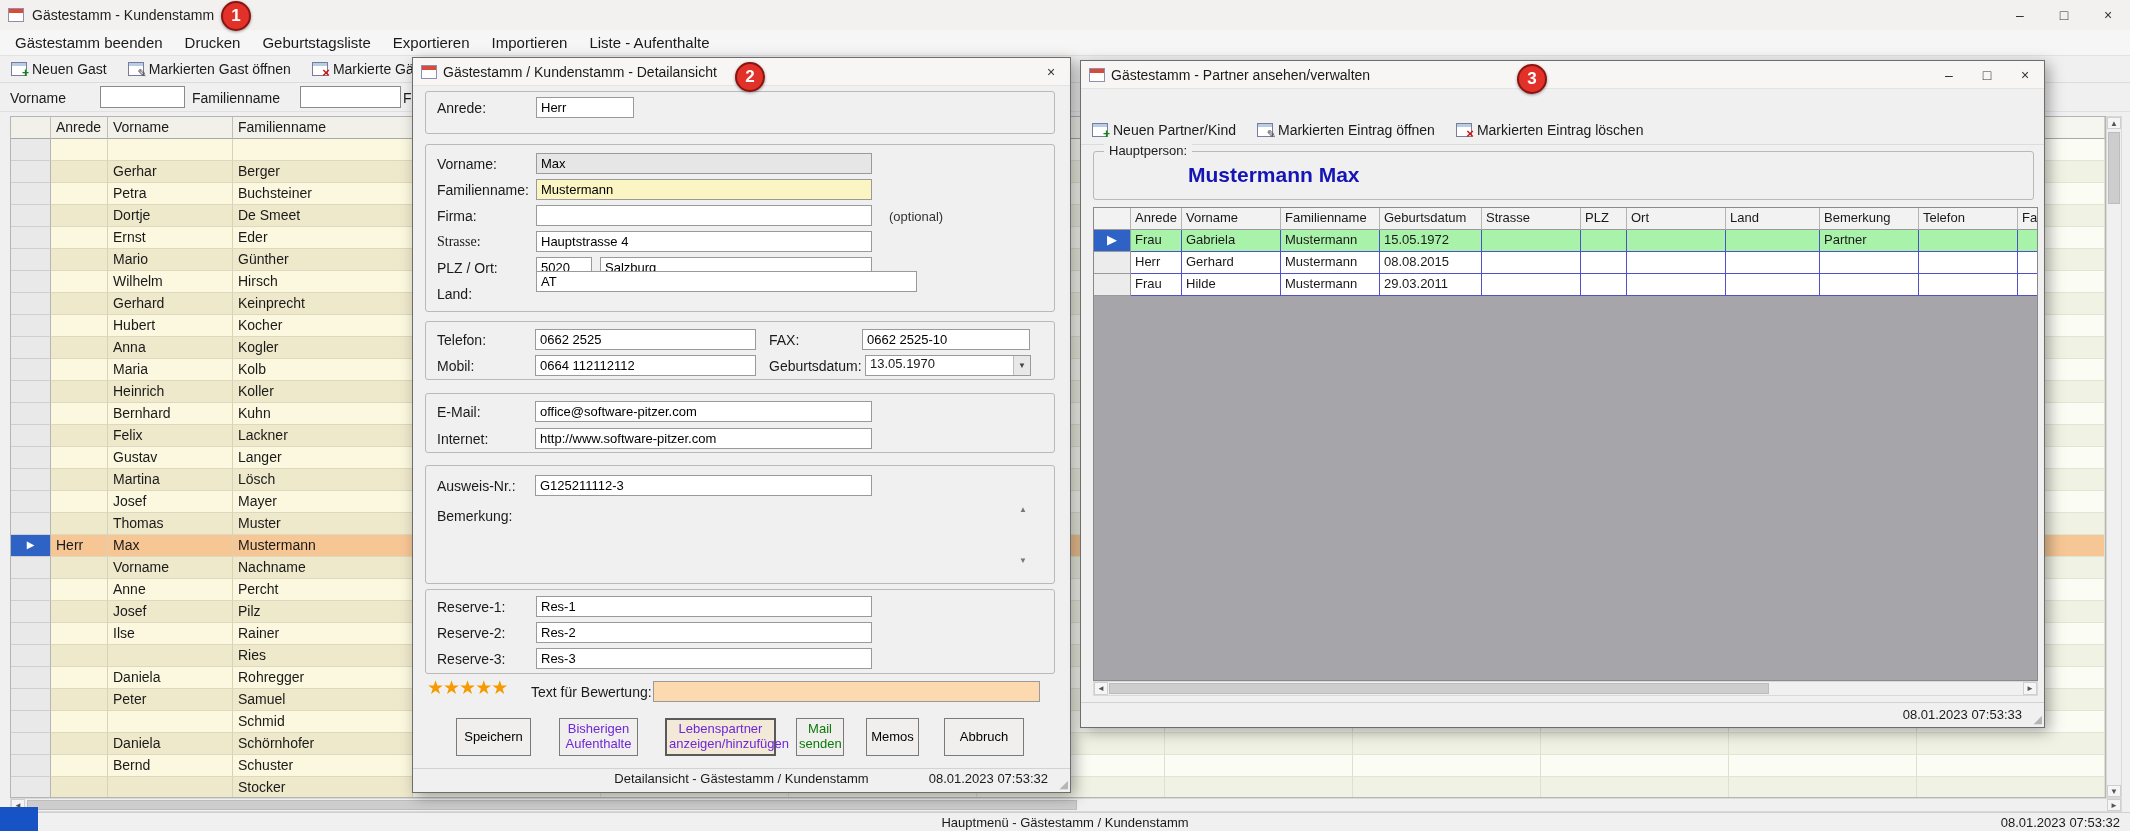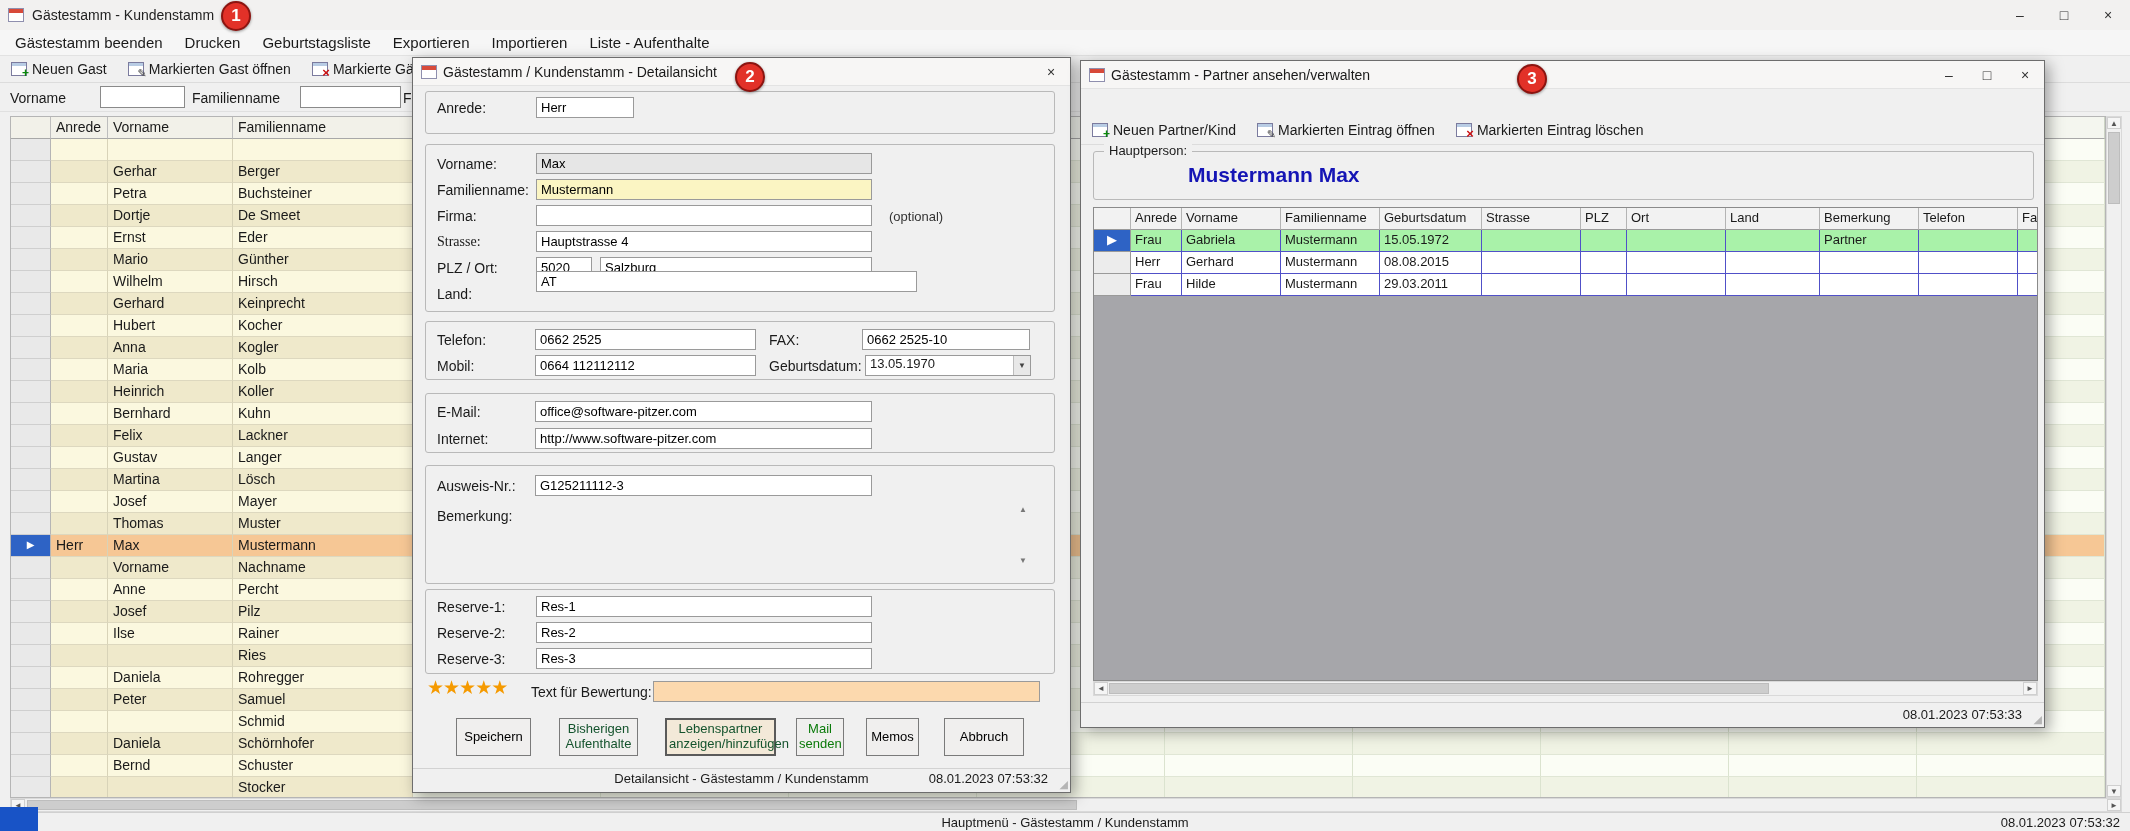--- a/index.html
+++ b/index.html
@@ -68,21 +68,21 @@
   .fin.peach{background:#fcd9ae;}
   .fnote{position:absolute;font-size:13px;color:#333;}
   .farea{position:absolute;border:1px solid #9a9a9a;background:#fff;font-size:13px;padding:2px 4px;font-family:inherit;resize:none;}
   .mini-arrow{position:absolute;font-size:8px;color:#777;}
   .combo{position:absolute;height:21px;border:1px solid #9a9a9a;background:#fff;display:flex;align-items:flex-start;}
   .combo-val{flex:1;font-size:13px;padding:0 4px;}
   .combo-arrow{width:17px;height:100%;background:#e8e8e8;border-left:1px solid #bdbdbd;font-size:8px;color:#444;display:flex;align-items:center;justify-content:center;}
   .star{color:#f59a00;font-size:19px;letter-spacing:-1px;}
   #stars{position:absolute;top:618px;left:14px;}
   .dbtn{position:absolute;top:660px;height:38px;border:1px solid #7a7a7a;background:#f0efee;font-size:13px;line-height:1.12;font-family:inherit;white-space:normal;padding:1px 2px;}
-  .dbtn.blue{color:#14532d;}
+  .dbtn.blue{color:#6d28d9;}
   .dbtn.green{color:#0a7a0a;}
   .dbtn.focused{border:2px solid #5a5a5a;background:#f3e9d8;}
   .dlg-status{position:absolute;left:0;right:0;bottom:0;height:24px;background:#f0f0f0;border-top:1px solid #d2d2d2;font-size:13px;}
   .dlg-status .grip{position:absolute;right:2px;bottom:1px;color:#b5b5b5;font-size:11px;}
 
   
   .pgroup{position:absolute;left:12px;top:90px;width:941px;height:49px;border:1px solid #b9b9b9;border-radius:3px;}
   .pgroup-label{position:absolute;left:10px;top:-9px;background:#f0f0f0;padding:0 5px;font-size:13px;}
   .hp-name{position:absolute;left:94px;top:11px;font-size:21px;font-weight:bold;color:#1515b5;white-space:nowrap;}
   .ptable{position:absolute;left:12px;top:146px;width:945px;height:474px;background:#a6a6aa;border:1px solid #8a8a8a;overflow:hidden;}

